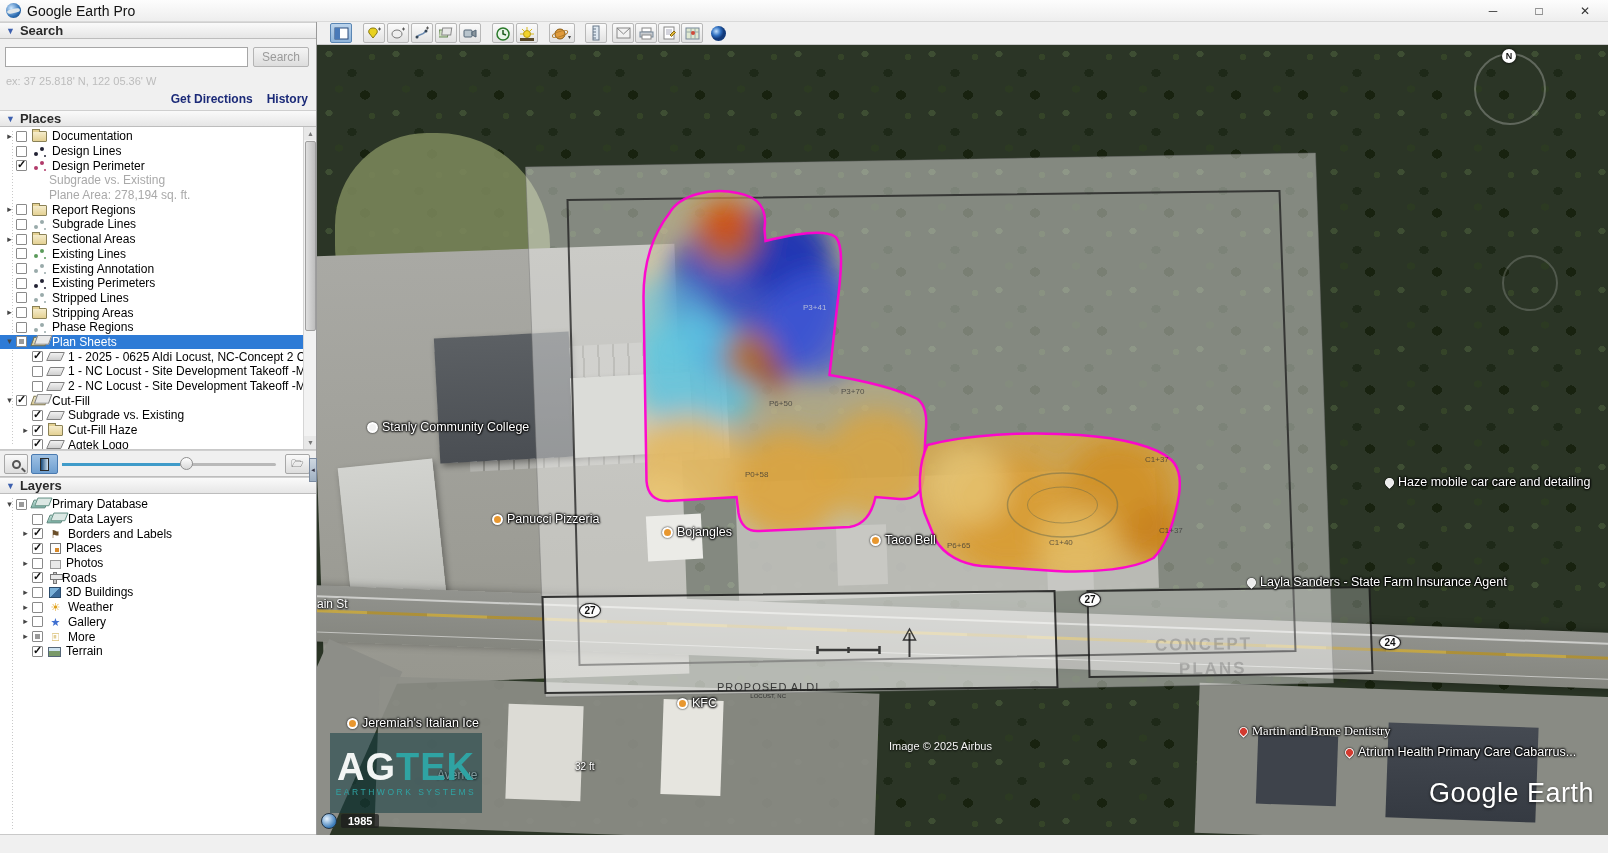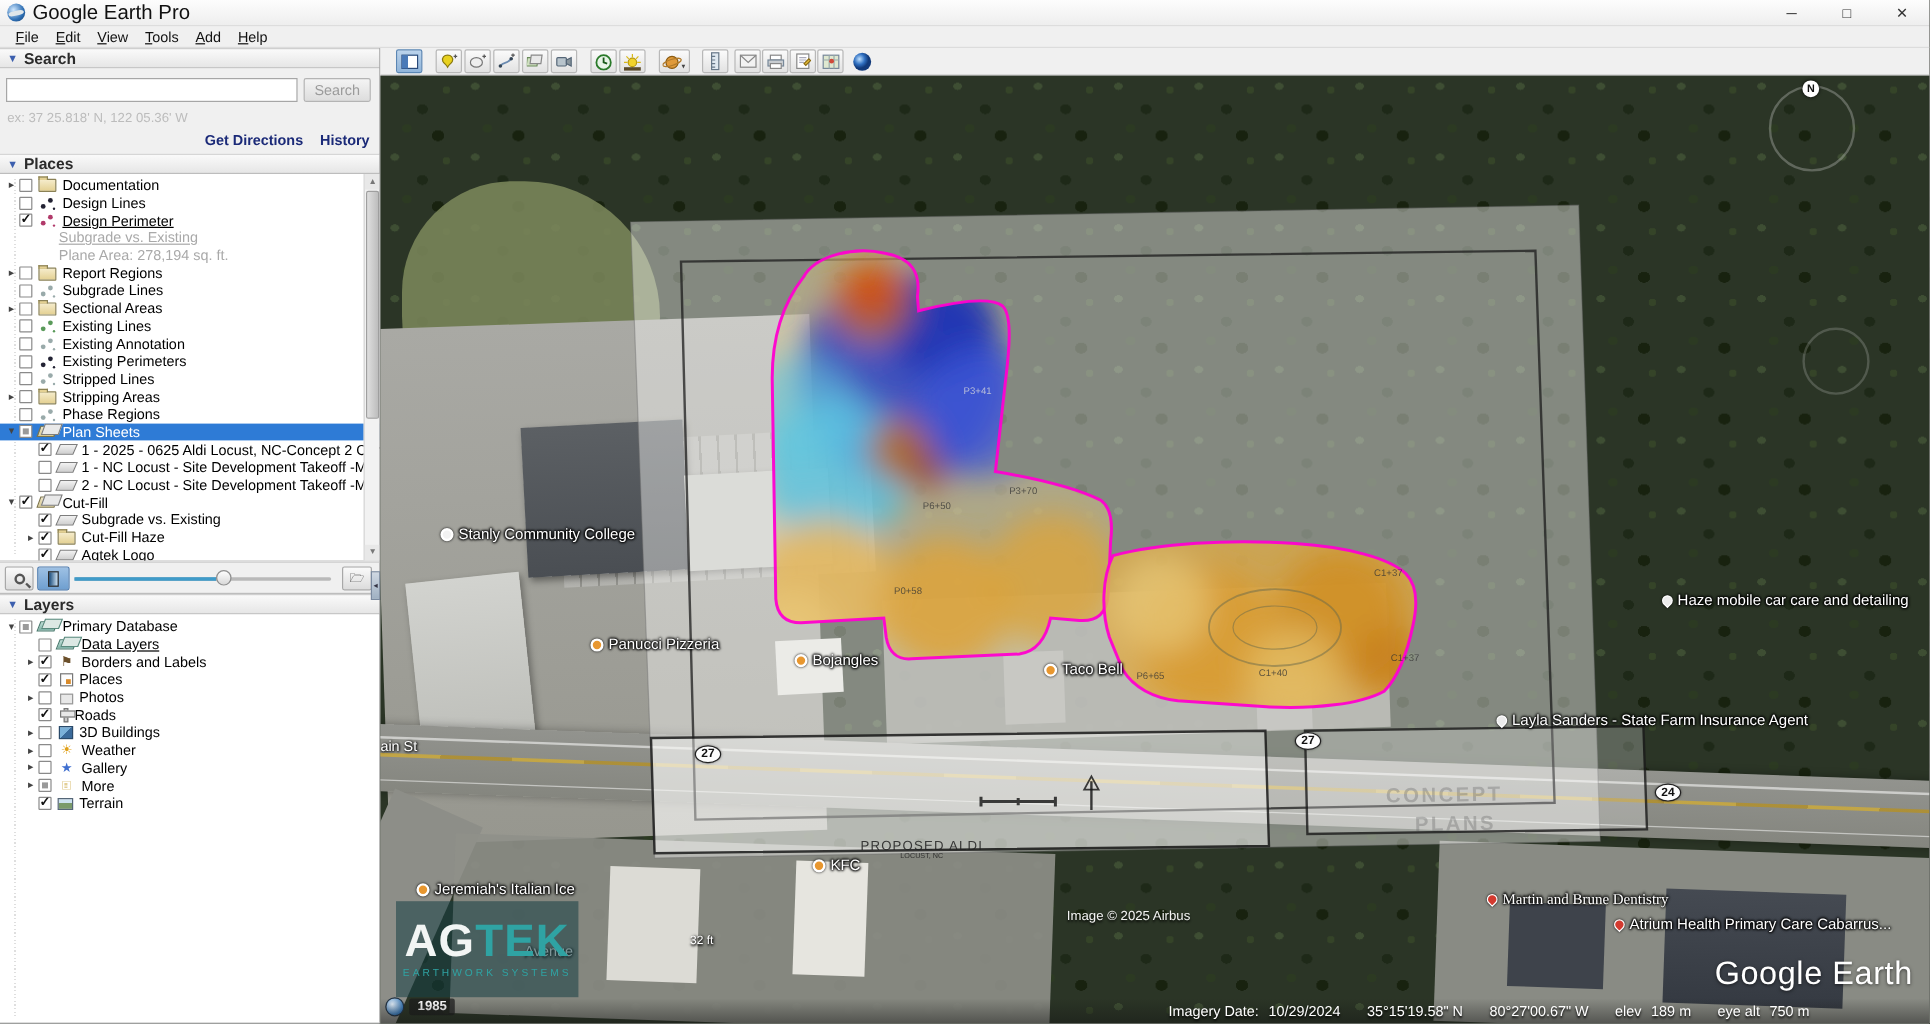--- a/index.html
+++ b/index.html
@@ -2,21 +2,21 @@
 <html><head>
 <meta charset="utf-8">
 <style>
   *{margin:0;padding:0;box-sizing:border-box;}
   body{font-family:"Liberation Sans",sans-serif;background:#444;}
   .window{position:relative;width:1608px;height:853px;background:#f0f0f0;overflow:hidden;font-family:"Liberation Sans",sans-serif;}
   
   .titlebar{height:22px;display:flex;align-items:center;background:linear-gradient(#fdfdfd,#eeeeee);border-bottom:1px solid #d9d9d9;}
   .app-icon{width:15px;height:15px;margin:0 6px 0 6px;border-radius:50%;background:radial-gradient(circle at 35% 35%,#cfe8ff,#2e6fb4 60%,#123a6b);position:relative;flex:none;}
   .app-icon::after{content:"";position:absolute;left:1px;top:6px;width:13px;height:4px;background:#dfe6ea;border-radius:40%/60%;transform:rotate(-12deg);}
-  .title-text{font-size:17px;color:#111;}
+  .title-text{font-size:14px;color:#111;}
   .win-controls{margin-left:auto;display:flex;height:100%;}
   .win-btn{width:46px;height:100%;display:flex;align-items:center;justify-content:center;font-size:12px;color:#333;}
   .menubar{height:18px;display:flex;align-items:center;background:#f0f0f0;border-bottom:1px solid #dcdcdc;padding-left:6px;}
   .mi{font-size:12px;color:#111;padding:0 7px;}
   .mi::first-letter{text-decoration:underline;}
   .content{display:flex;height:813px;}
   
   .sidebar{width:317px;flex:none;background:#f0f0f0;border-right:1px solid #9a9a9a;display:flex;flex-direction:column;position:relative;}
   .panel-head{height:17px;flex:none;display:flex;align-items:center;background:linear-gradient(#fafafa,#e6e6e6);border-top:1px solid #cfcfcf;border-bottom:1px solid #bdbdbd;padding-left:6px;}
   .panel-head .tri{color:#3c5fae;font-size:9px;margin-right:5px;}
@@ -45,21 +45,21 @@
   .ic-sheets{background:linear-gradient(#efe7c8,#d9c98e);border:1px solid #7d744a;transform:skewX(-20deg) scaleY(.85);}
   .ic-sheets::after{content:"";position:absolute;left:2px;top:-3px;width:100%;height:100%;background:#e9e9e9;border:1px solid #7d7d7d;}
   .dots{width:15px;height:11px;flex:none;margin:0 4px 0 2px;position:relative;}
   .dots::before{content:"";position:absolute;width:4px;height:4px;border-radius:50%;left:2px;top:6px;}
   .dots::after{content:"";position:absolute;width:4px;height:4px;border-radius:50%;left:8px;top:1px;box-shadow:3px 7px 0 -1px currentColor;}
   .dk{color:#223;} .dk::before{background:#223;} .dk::after{background:#223;}
   .rd{color:#b13a6a;} .rd::before{background:#b13a6a;} .rd::after{background:#b13a6a;}
   .gy2{color:#9aa;} .gy2::before{background:#9aa;} .gy2::after{background:#9aa;}
   .gn{color:#5a9a5a;} .gn::before{background:#5a9a5a;} .gn::after{background:#5a9a5a;}
   .lbl{margin-left:1px;}
-  .lbl.u{text-decoration:underline;}
+  .lbl.u{}
   .lbl.gy{color:#a9a9a9;}
   .r.sel{background:#2e7bd6;color:#fff;}
   .r.sel .lbl{color:#fff;}
   
   .sbar{position:absolute;right:0;top:0;bottom:0;width:13px;background:#f2f2f2;border-left:1px solid #d5d5d5;}
   .sbar .ar{position:absolute;left:0;width:13px;height:13px;font-size:7px;color:#777;text-align:center;line-height:13px;background:#e8e8e8;}
   .sbar .ar.up{top:0;} .sbar .ar.dn{bottom:0;}
   .sbar .th{position:absolute;left:1px;width:11px;background:linear-gradient(90deg,#dfdfdf,#bdbdbd);border:1px solid #9f9f9f;border-radius:2px;}
   
   .slider-row{height:27px;flex:none;background:#f0f0f0;border-top:1px solid #cfcfcf;border-bottom:1px solid #bdbdbd;position:relative;}
@@ -135,28 +135,20 @@
   <div class="titlebar">
     <span class="app-icon"></span>
     <span class="title-text">Google Earth Pro</span>
     <div class="win-controls">
       <div class="win-btn">─</div>
       <div class="win-btn">□</div>
       <div class="win-btn close">✕</div>
     </div>
   </div>
 
-  <div class="menubar">
-    <span class="mi">File</span>
-    <span class="mi">Edit</span>
-    <span class="mi">View</span>
-    <span class="mi">Tools</span>
-    <span class="mi">Add</span>
-    <span class="mi">Help</span>
-  </div>
 
   <div class="content">
 
     <div class="sidebar">
 
       <div class="panel-head">
         <span class="tri">▼</span>
         <span class="pt">Search</span>
       </div>
       <div class="search-body">
@@ -671,32 +663,16 @@
           <div class="nm"><span class="a">AG</span><span class="b">TEK</span></div>
           <div class="tg">EARTHWORK SYSTEMS</div>
         </div>
         <div class="histbadge">
           <span class="hclock"></span>
           <span class="hyear">1985</span>
         </div>
         <div class="copyright" style="left:572px;top:695px;">Image © 2025 Airbus</div>
         <div class="ge-logo">Google Earth</div>
 
-        <div class="statusbar">
-          <div class="grp">
-              <span>Imagery Date:</span>
-              <span>10/29/2024</span>
-            </div>
-          <span>35°15'19.58" N</span>
-          <span>80°27'00.67" W</span>
-          <div class="grp">
-              <span>elev</span>
-              <span>189 m</span>
-            </div>
-          <div class="grp">
-              <span>eye alt</span>
-              <span>750 m</span>
-            </div>
-        </div>
       </div>
     </div>
   </div>
 </div>
 
 </body></html>

